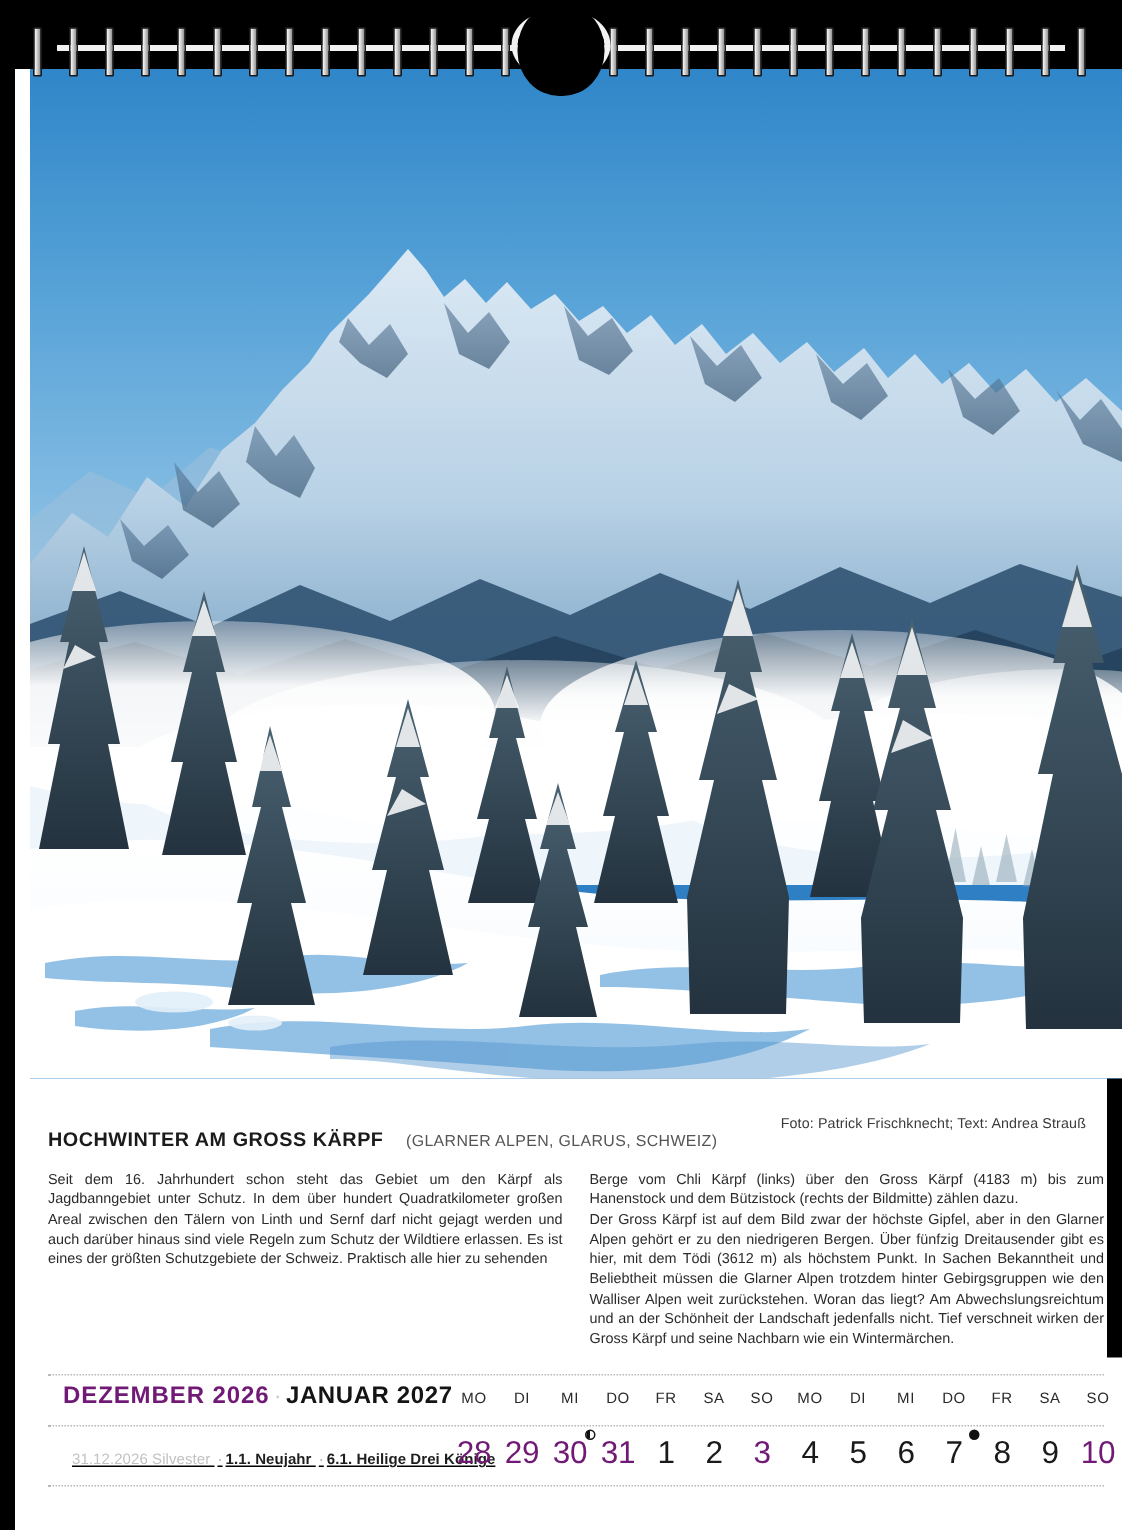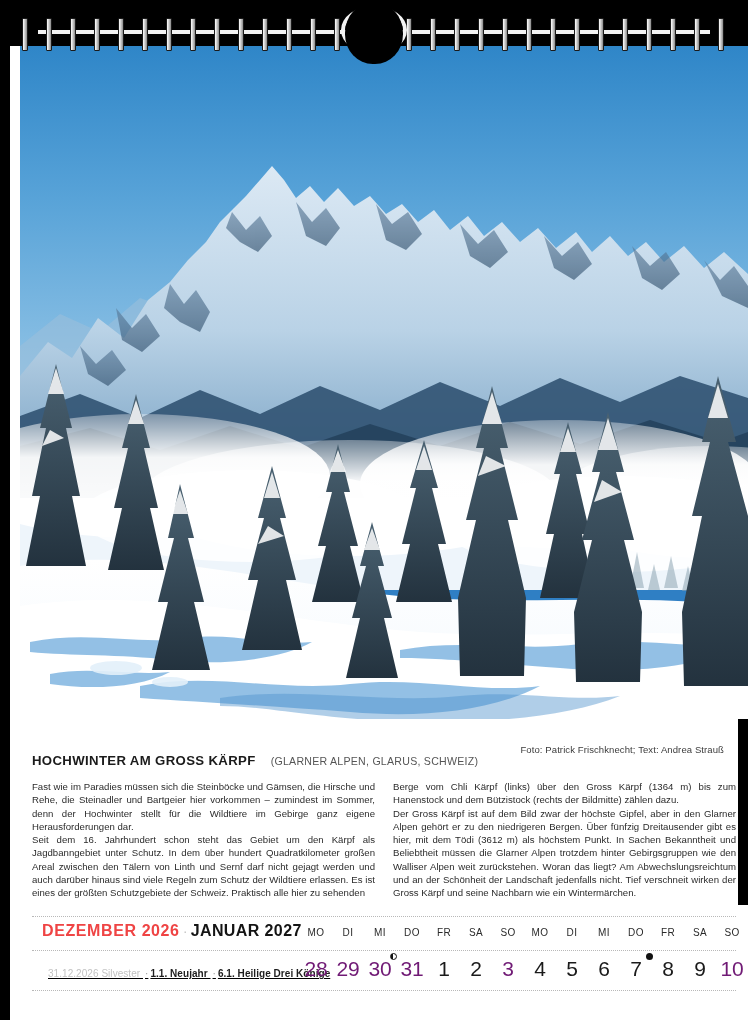--- a/index.html
+++ b/index.html
@@ -157,21 +157,21 @@
   .month-row {
     position: absolute;
     left: 22px;
     top: 17px;
     white-space: nowrap;
   }
   .month-prev {
     font-size: 16px;
     font-weight: bold;
     letter-spacing: .6px;
-    color: #ef4444;
+    color: #701a75;
   }
   .month-sep { font-size: 15px; color: #c8c8c8; margin: 0 3px; }
   .month-cur {
     font-size: 16px;
     font-weight: bold;
     letter-spacing: .4px;
     color: #141414;
   }
 
   .holidays {
@@ -377,25 +377,24 @@
   </div>
 
   <div class="credit">Foto: Patrick Frischknecht; Text: Andrea Strauß</div>
 
   <div class="title-row">
     <span class="title-main">HOCHWINTER AM GROSS KÄRPF</span><span class="title-sub">(GLARNER ALPEN, GLARUS, SCHWEIZ)</span>
   </div>
 
   <div class="cols">
     <div class="col">
-      <p>Fast wie im Paradies müssen sich die Steinböcke und Gämsen, die Hirsche und Rehe, die Steinadler und Bartgeier hier vorkommen – zumindest im Sommer, denn der Hochwinter stellt für die Wildtiere im Gebirge ganz eigene Herausforderungen dar.</p>
       <p>Seit dem 16. Jahrhundert schon steht das Gebiet um den Kärpf als Jagdbanngebiet unter Schutz. In dem über hundert Quadratkilometer großen Areal zwischen den Tälern von Linth und Sernf darf nicht gejagt werden und auch darüber hinaus sind viele Regeln zum Schutz der Wildtiere erlassen. Es ist eines der größten Schutzgebiete der Schweiz. Praktisch alle hier zu sehenden</p>
     </div>
     <div class="col">
-      <p>Berge vom Chli Kärpf (links) über den Gross Kärpf (1364 m) bis zum Hanenstock und dem Bützistock (rechts der Bildmitte) zählen dazu.</p>
+      <p>Berge vom Chli Kärpf (links) über den Gross Kärpf (4183 m) bis zum Hanenstock und dem Bützistock (rechts der Bildmitte) zählen dazu.</p>
       <p>Der Gross Kärpf ist auf dem Bild zwar der höchste Gipfel, aber in den Glarner Alpen gehört er zu den niedrigeren Bergen. Über fünfzig Dreitausender gibt es hier, mit dem Tödi (3612 m) als höchstem Punkt. In Sachen Bekanntheit und Beliebtheit müssen die Glarner Alpen trotzdem hinter Gebirgsgruppen wie den Walliser Alpen weit zurückstehen. Woran das liegt? Am Abwechslungsreichtum und an der Schönheit der Landschaft jedenfalls nicht. Tief verschneit wirken der Gross Kärpf und seine Nachbarn wie ein Wintermärchen.</p>
     </div>
   </div>
 
   <div class="cal">
     <div class="dotline top"></div>
     <div class="dotline mid"></div>
     <div class="dotline bottom"></div>
 
     <div class="month-row">

